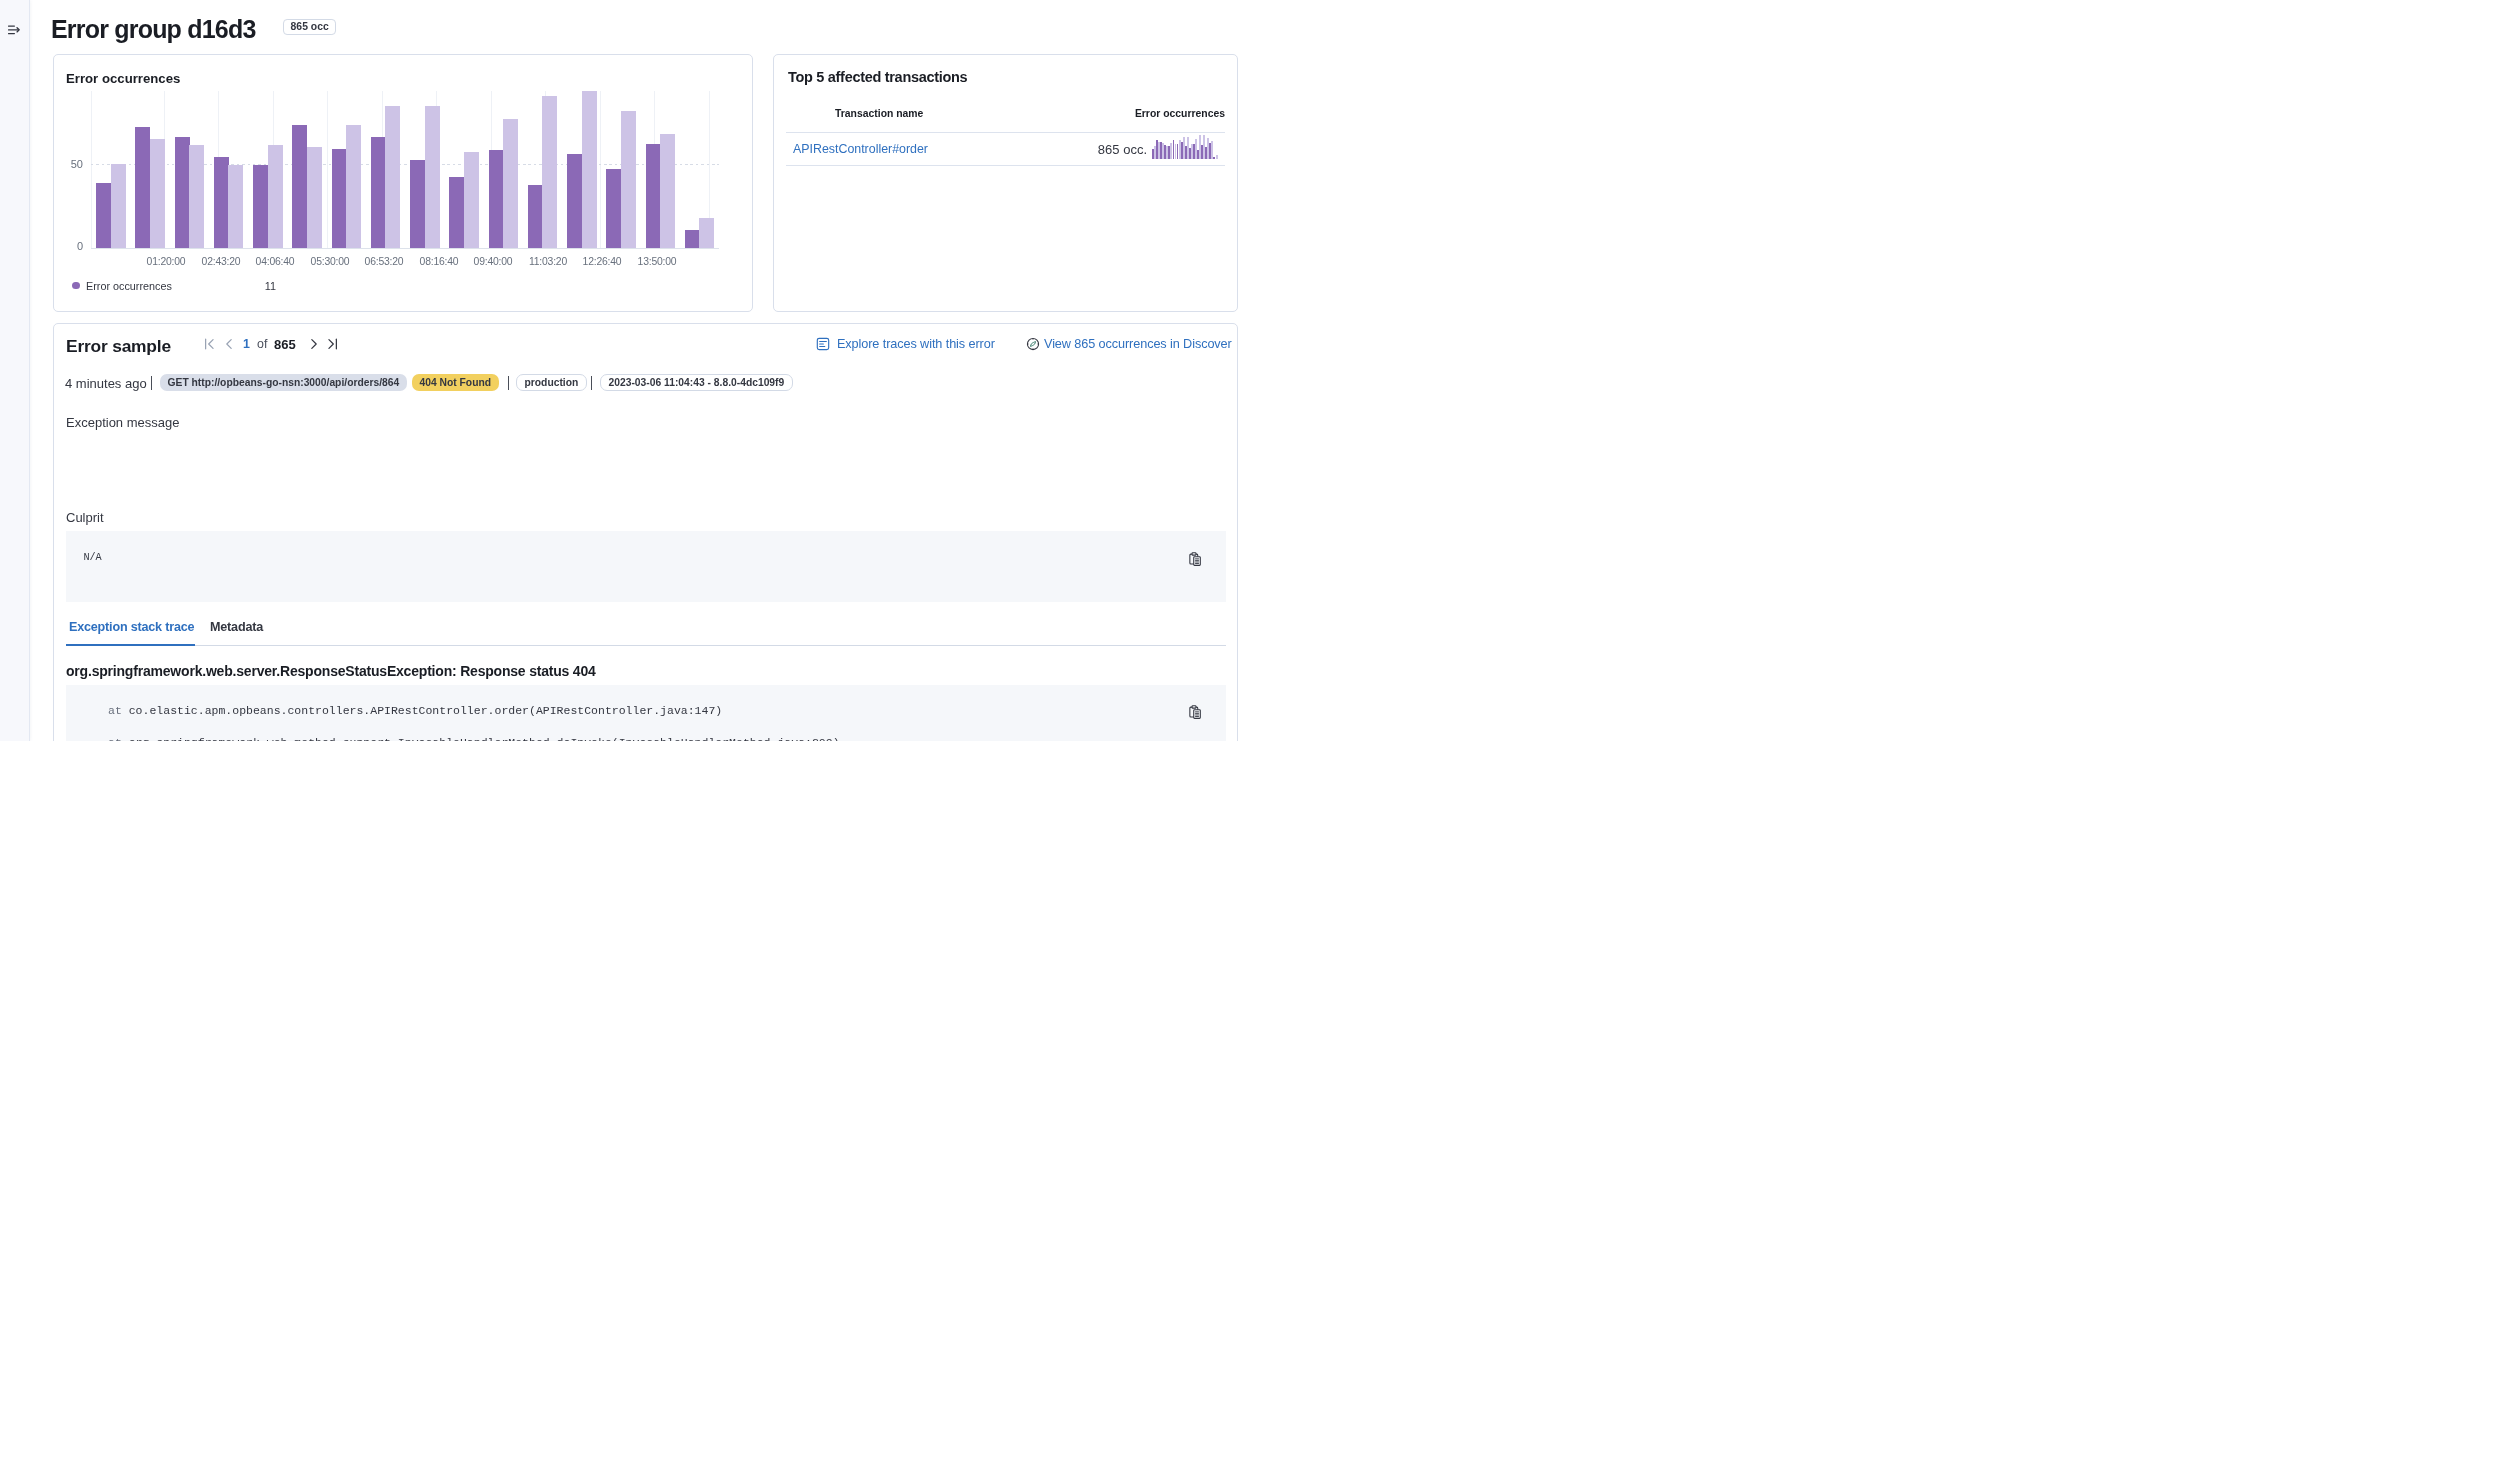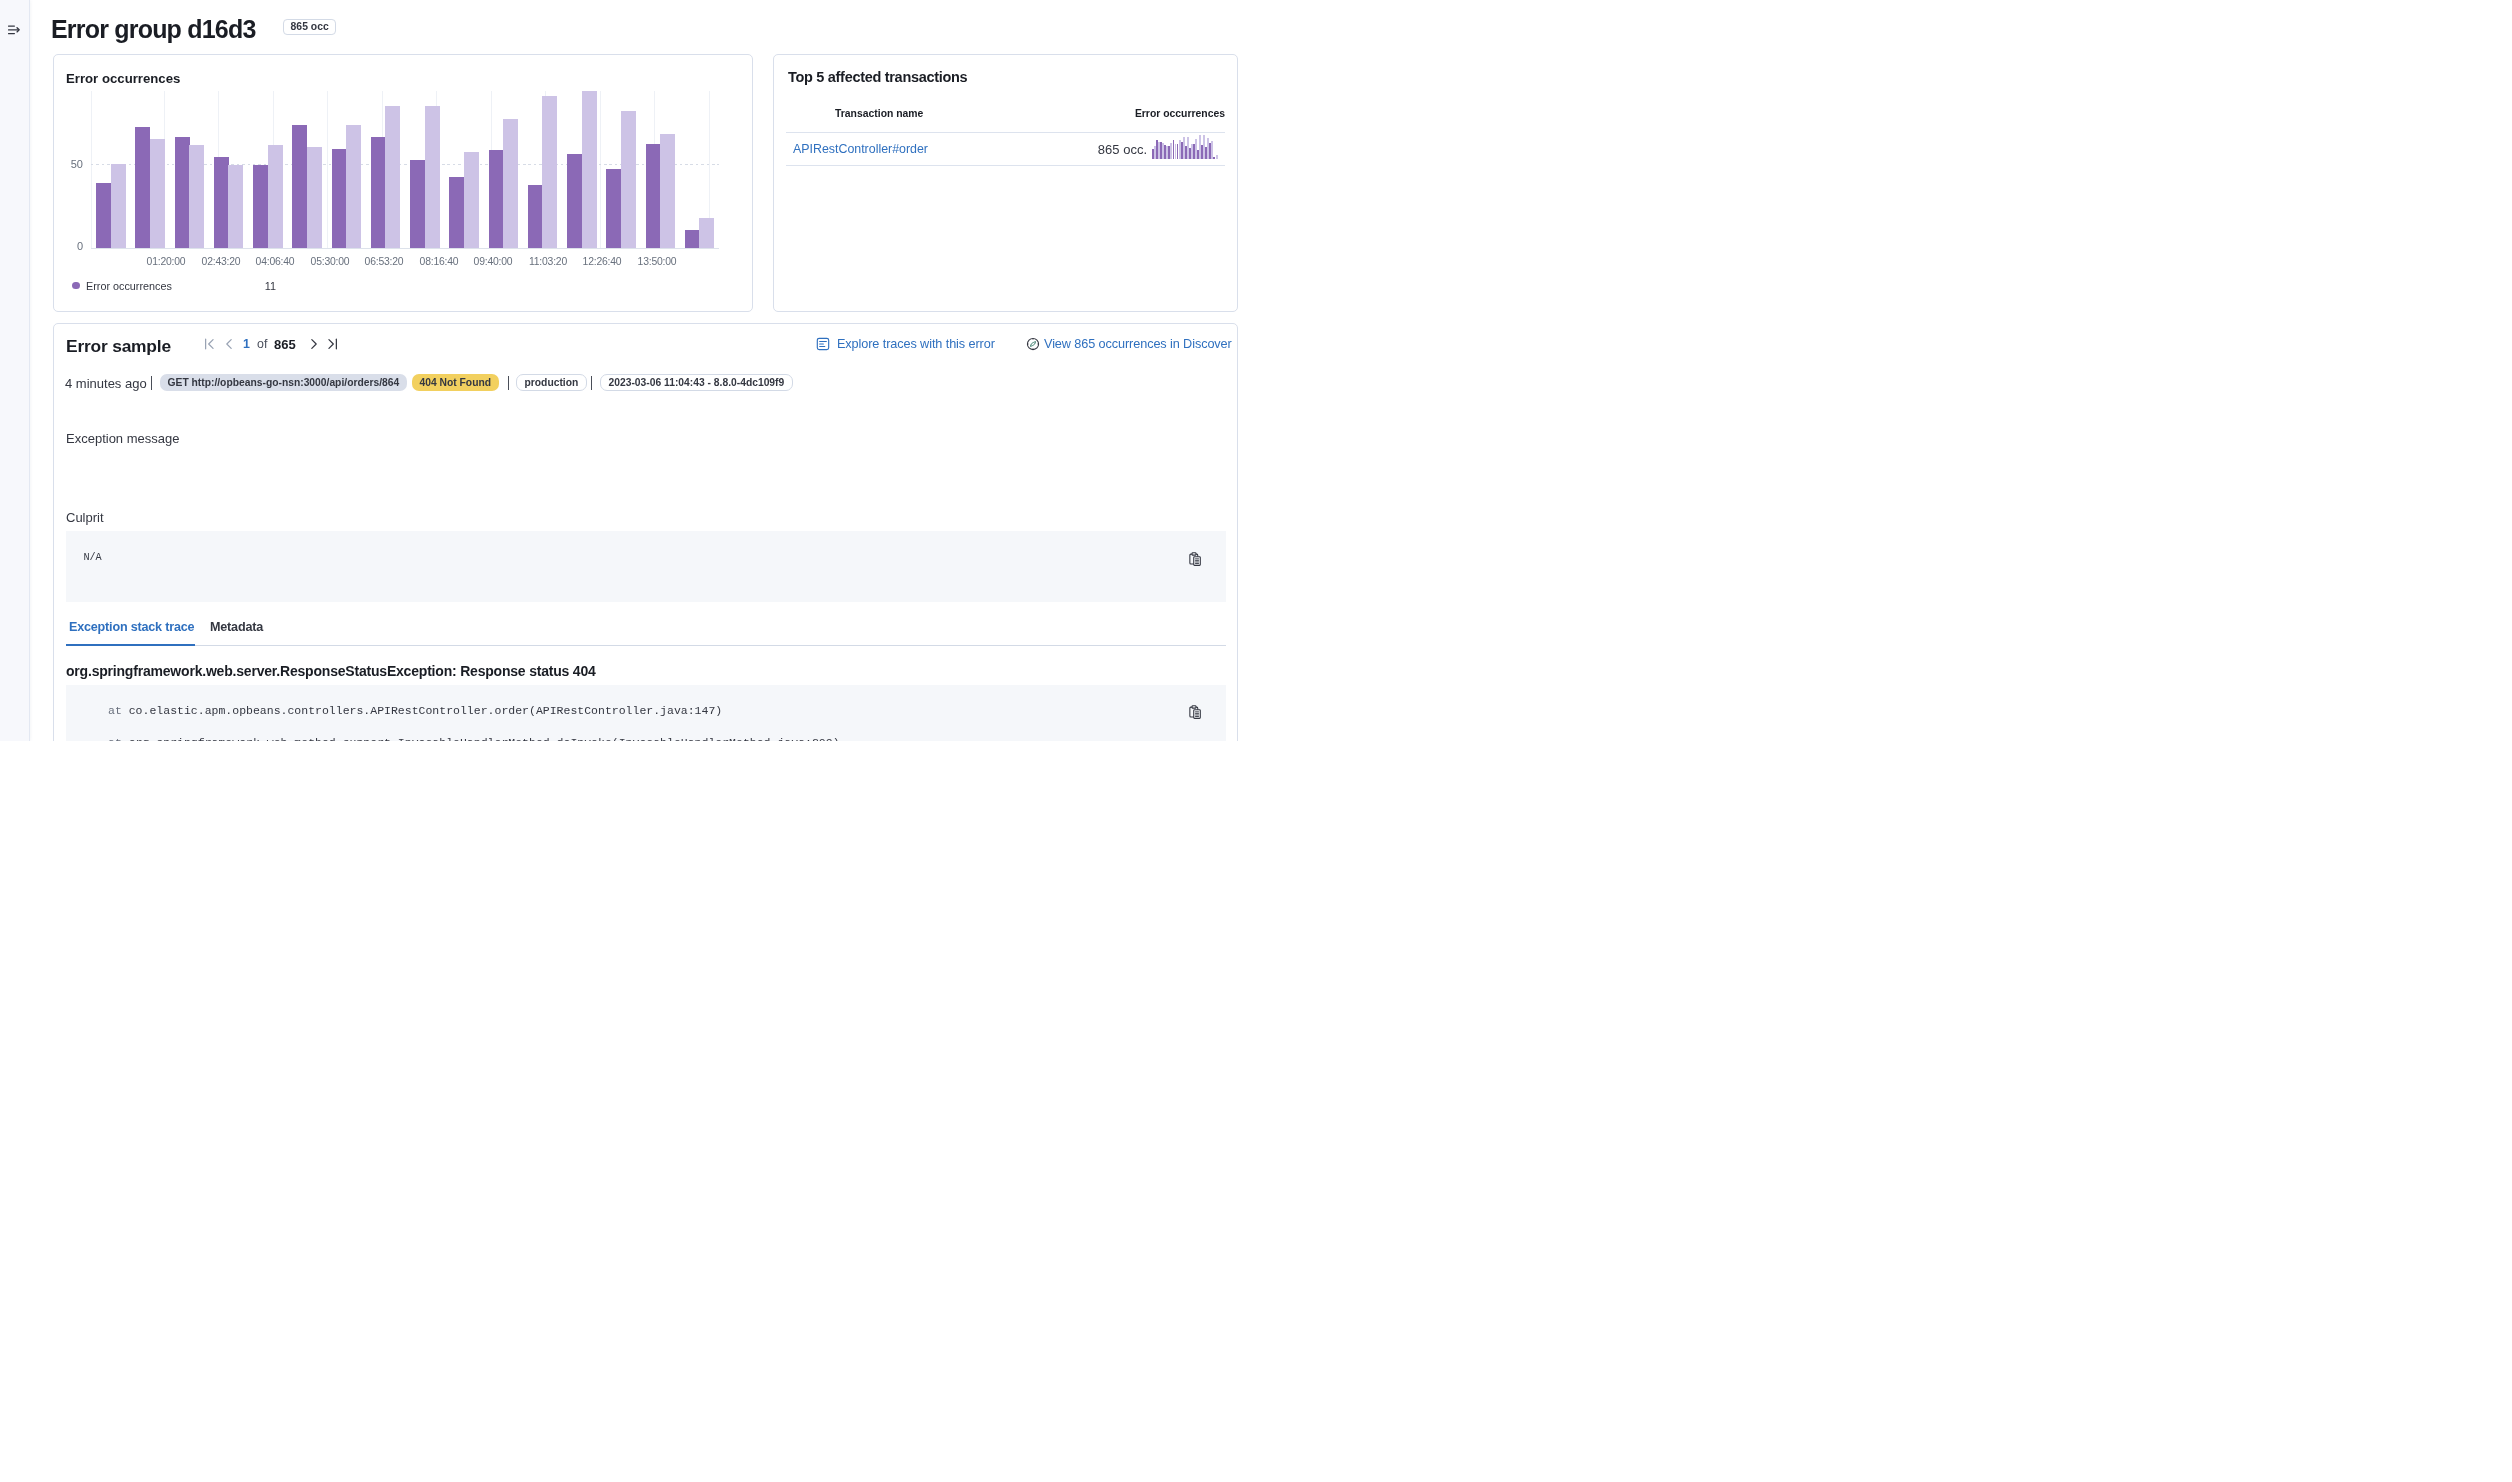--- a/index.html
+++ b/index.html
@@ -64,21 +64,21 @@
   #time-ago { left:65px; top:376px; font-size:13px; color:#343741; }
   .meta-sep { position:absolute; top:376px; width:1.2px; height:14px; background:#4a4e58; }
   .badge { position:absolute; top:374px; height:17.4px; border-radius:7px; padding:0 7.5px;
     font-size:10.3px; font-weight:600; color:#343741; line-height:17.4px; white-space:nowrap; }
   #badge-req { left:160px; background:#d9dee9; }
   #badge-status { left:412px; background:#f2d05f; }
   #badge-env { left:516px; background:#fff; border:0.8px solid #d3dae6; line-height:15.7px; }
   #badge-release { left:600px; background:#fff; border:0.8px solid #d3dae6; line-height:15.7px; }
 
   .field-label { position:absolute; left:66px; font-size:13px; color:#343741; }
-  #label-exc { top:431px; }
+  #label-exc { top:415px; }
   #label-culprit { top:510px; }
   .code-block { position:absolute; left:66px; width:1160px; background:#f5f7fa; }
   #block-exc { top:432px; height:60px; }
   #block-culprit { top:531px; height:71px; }
   #block-stack { top:685px; height:108px; }
   .code-text { position:absolute; left:17.4px; font-family:"Liberation Mono","DejaVu Sans Mono",monospace;
     font-size:10.2px; color:#343741; white-space:pre; }
   .copy-btn { position:absolute; right:25px; width:12px; height:14px; cursor:pointer; }
 
   

